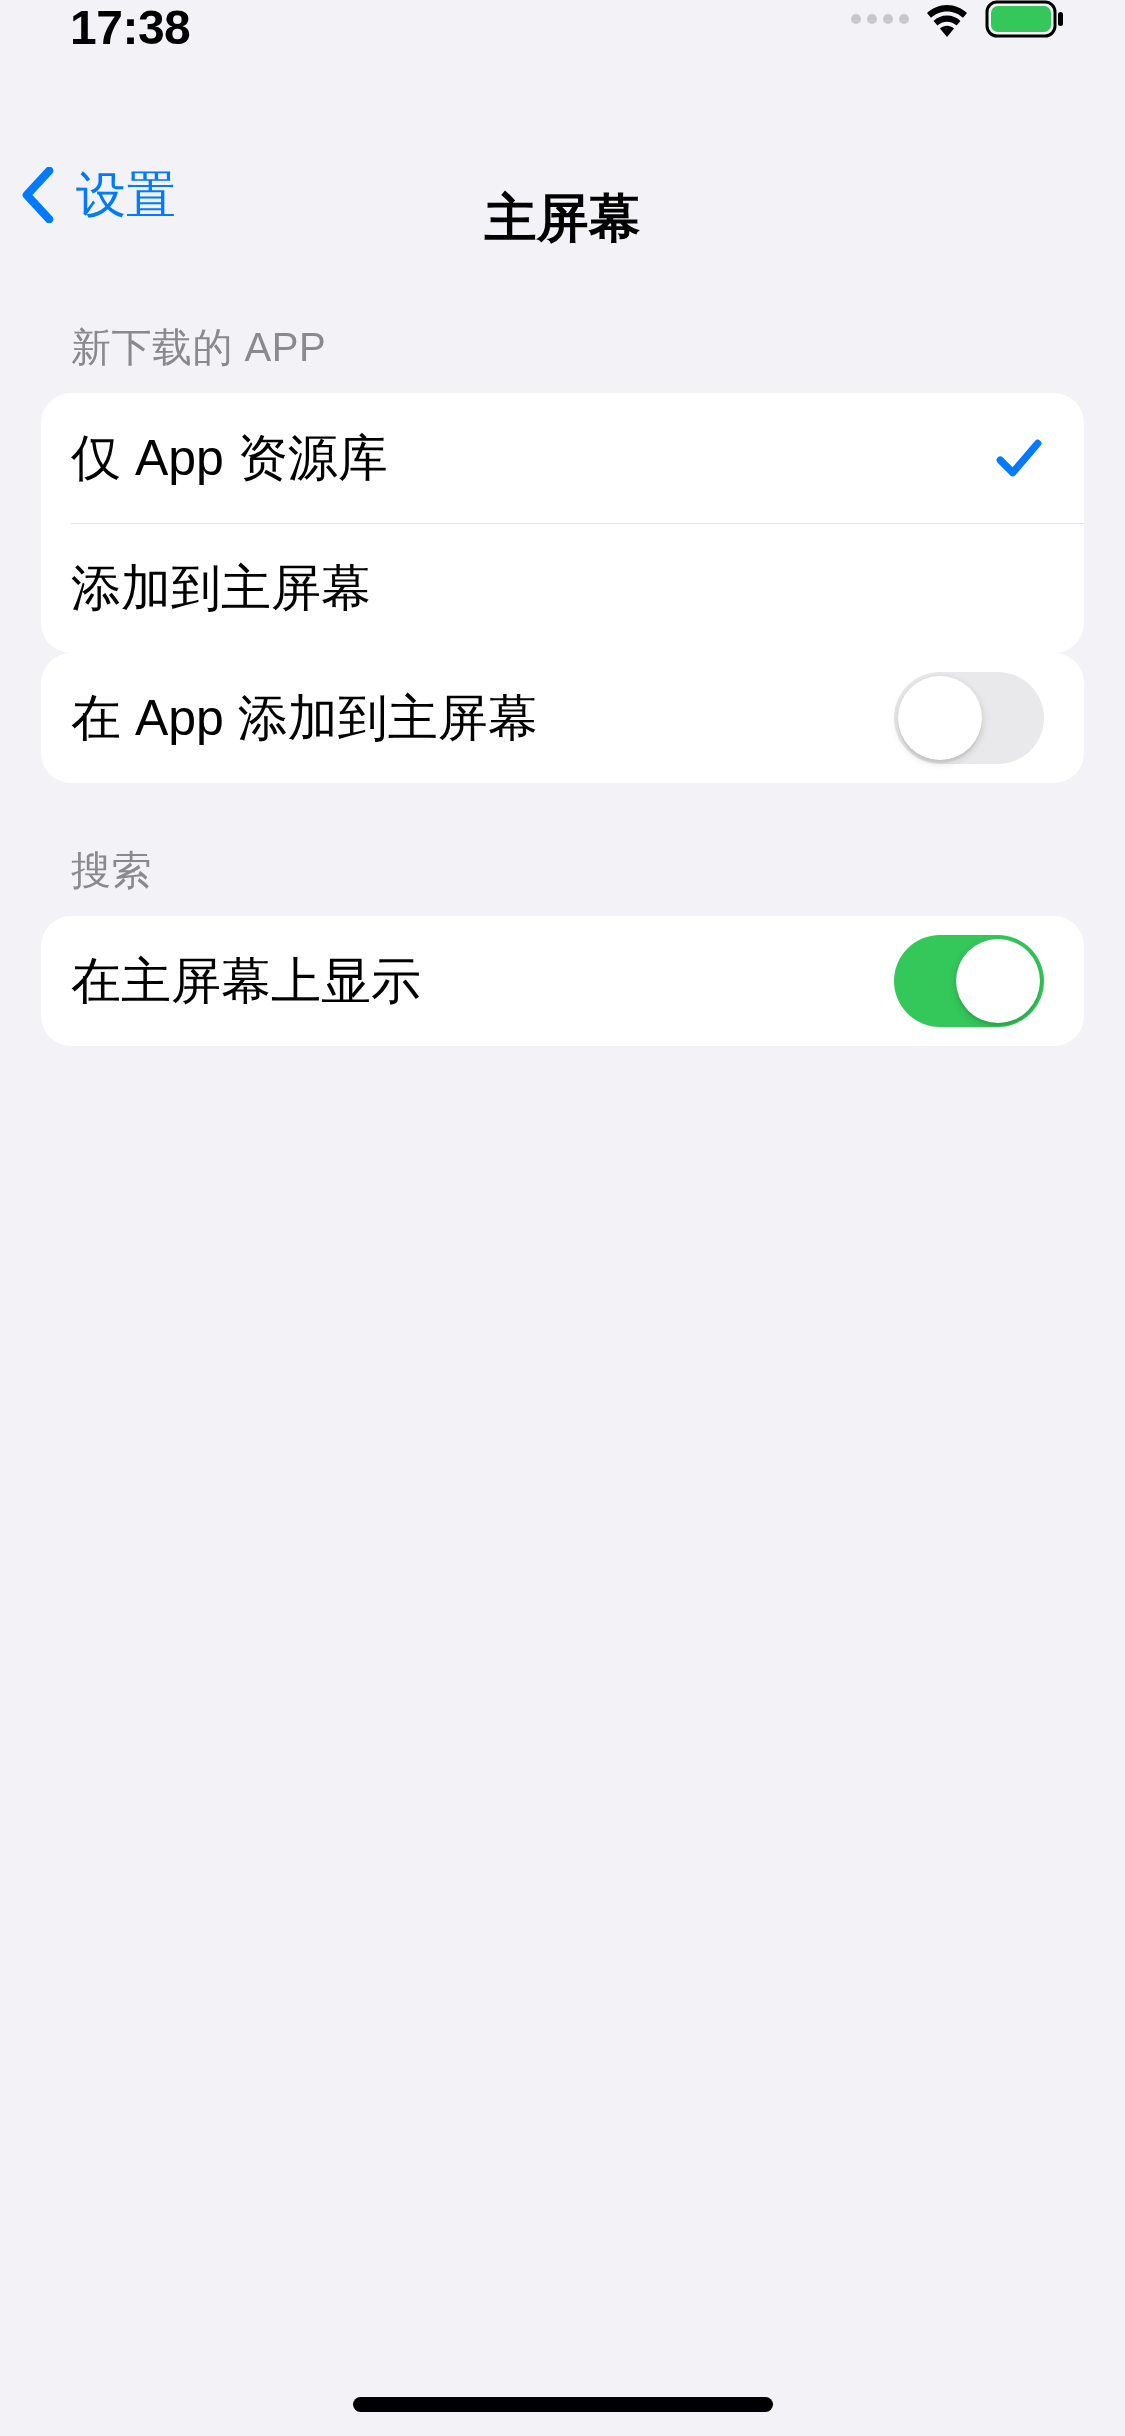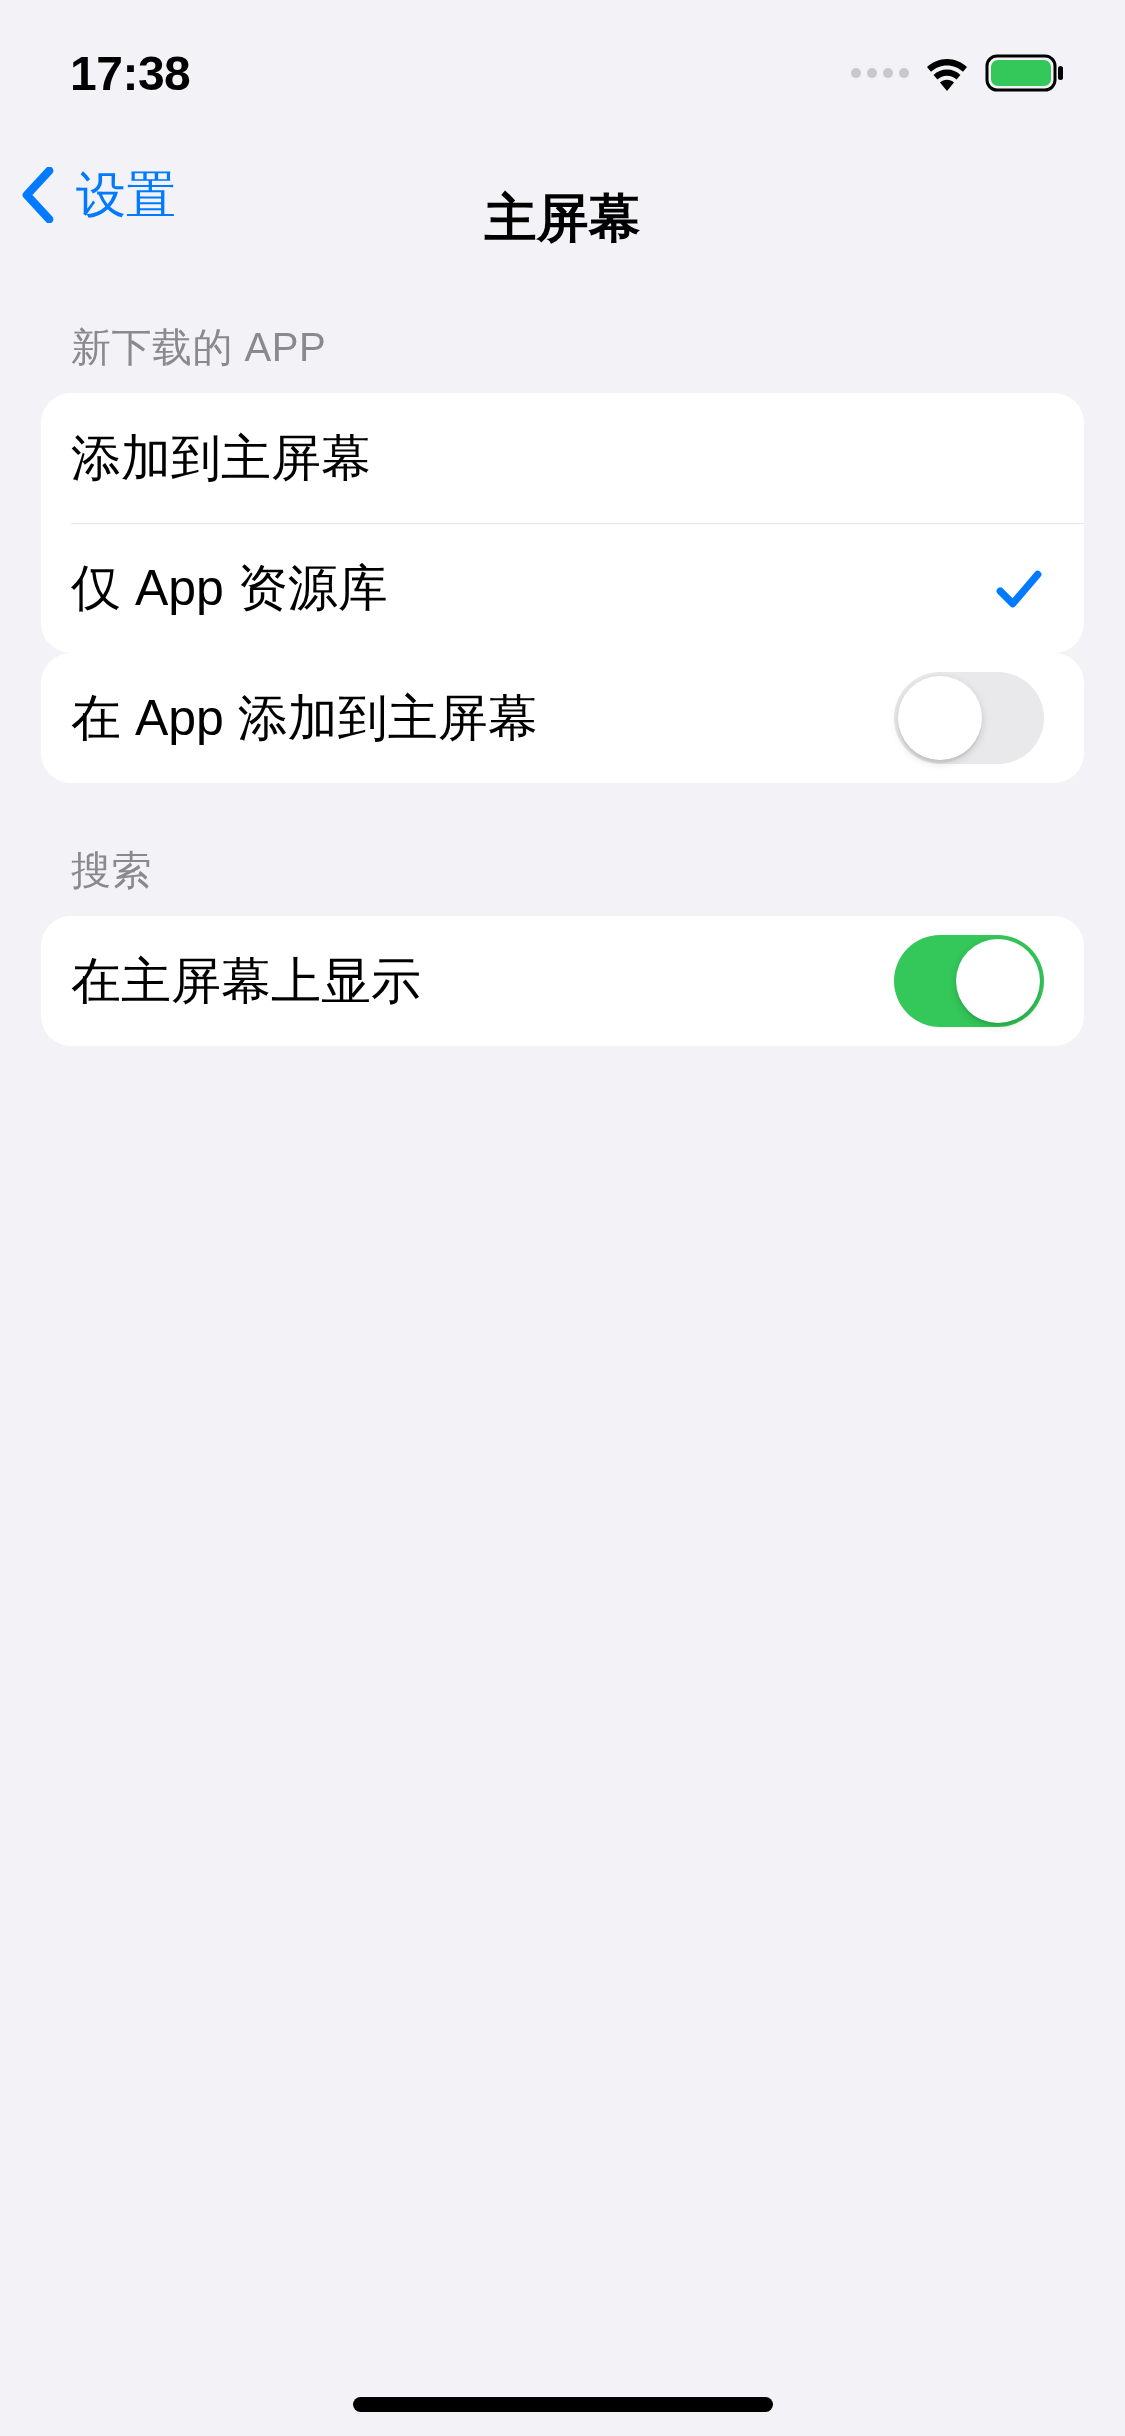--- a/index.html
+++ b/index.html
@@ -13,23 +13,23 @@
       height: 2436px;
       background: #f2f2f7;
       font-family: -apple-system, "SF Pro Text", "Helvetica Neue", Arial, sans-serif;
       position: relative;
       overflow: hidden;
     }
     
     .status-bar {
       height: 130px;
       display: flex;
-      align-items: center;
+      align-items: flex-start;
       justify-content: space-between;
-      padding: 16px 60px 0 70px;
+      padding: 0 60px 0 70px;
     }
     .status-time {
       font-size: 48px;
       font-weight: 600;
       color: #000;
       letter-spacing: -0.5px;
     }
     .status-right {
       display: flex;
       align-items: center;
@@ -197,31 +197,31 @@
     </svg>
     <span>设置</span>
   </div>
   <div class="nav-title">主屏幕</div>
 </div>
 
 <div class="content">
 
   <div class="section-header">新下载的 APP</div>
   <div class="group">
-    <div class="row">
-      <span>添加到主屏幕</span>
-    </div>
     <div class="row" style="justify-content:space-between;">
       <span>仅 App 资源库</span>
       <span class="check-icon">
         <svg viewBox="0 0 24 24">
             <polyline points="3,13 9,19 21,5" fill="none" stroke="#007aff" stroke-width="3.5" stroke-linecap="round" stroke-linejoin="round"></polyline>
           </svg>
       </span>
     </div>
+    <div class="row">
+      <span>添加到主屏幕</span>
+    </div>
   </div>
 
   <div class="group">
     <div class="row">
       <span>在 App 添加到主屏幕</span>
       <div class="toggle off">
         <div class="toggle-knob"></div>
       </div>
     </div>
   </div>

